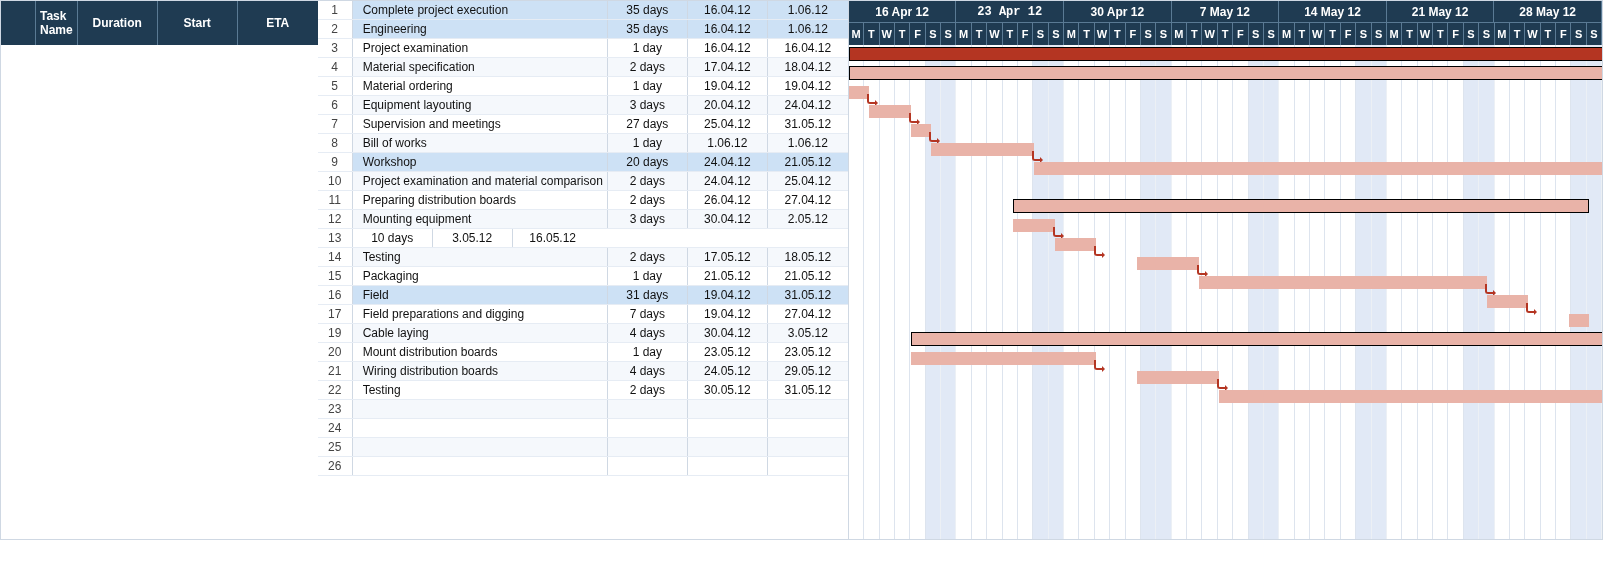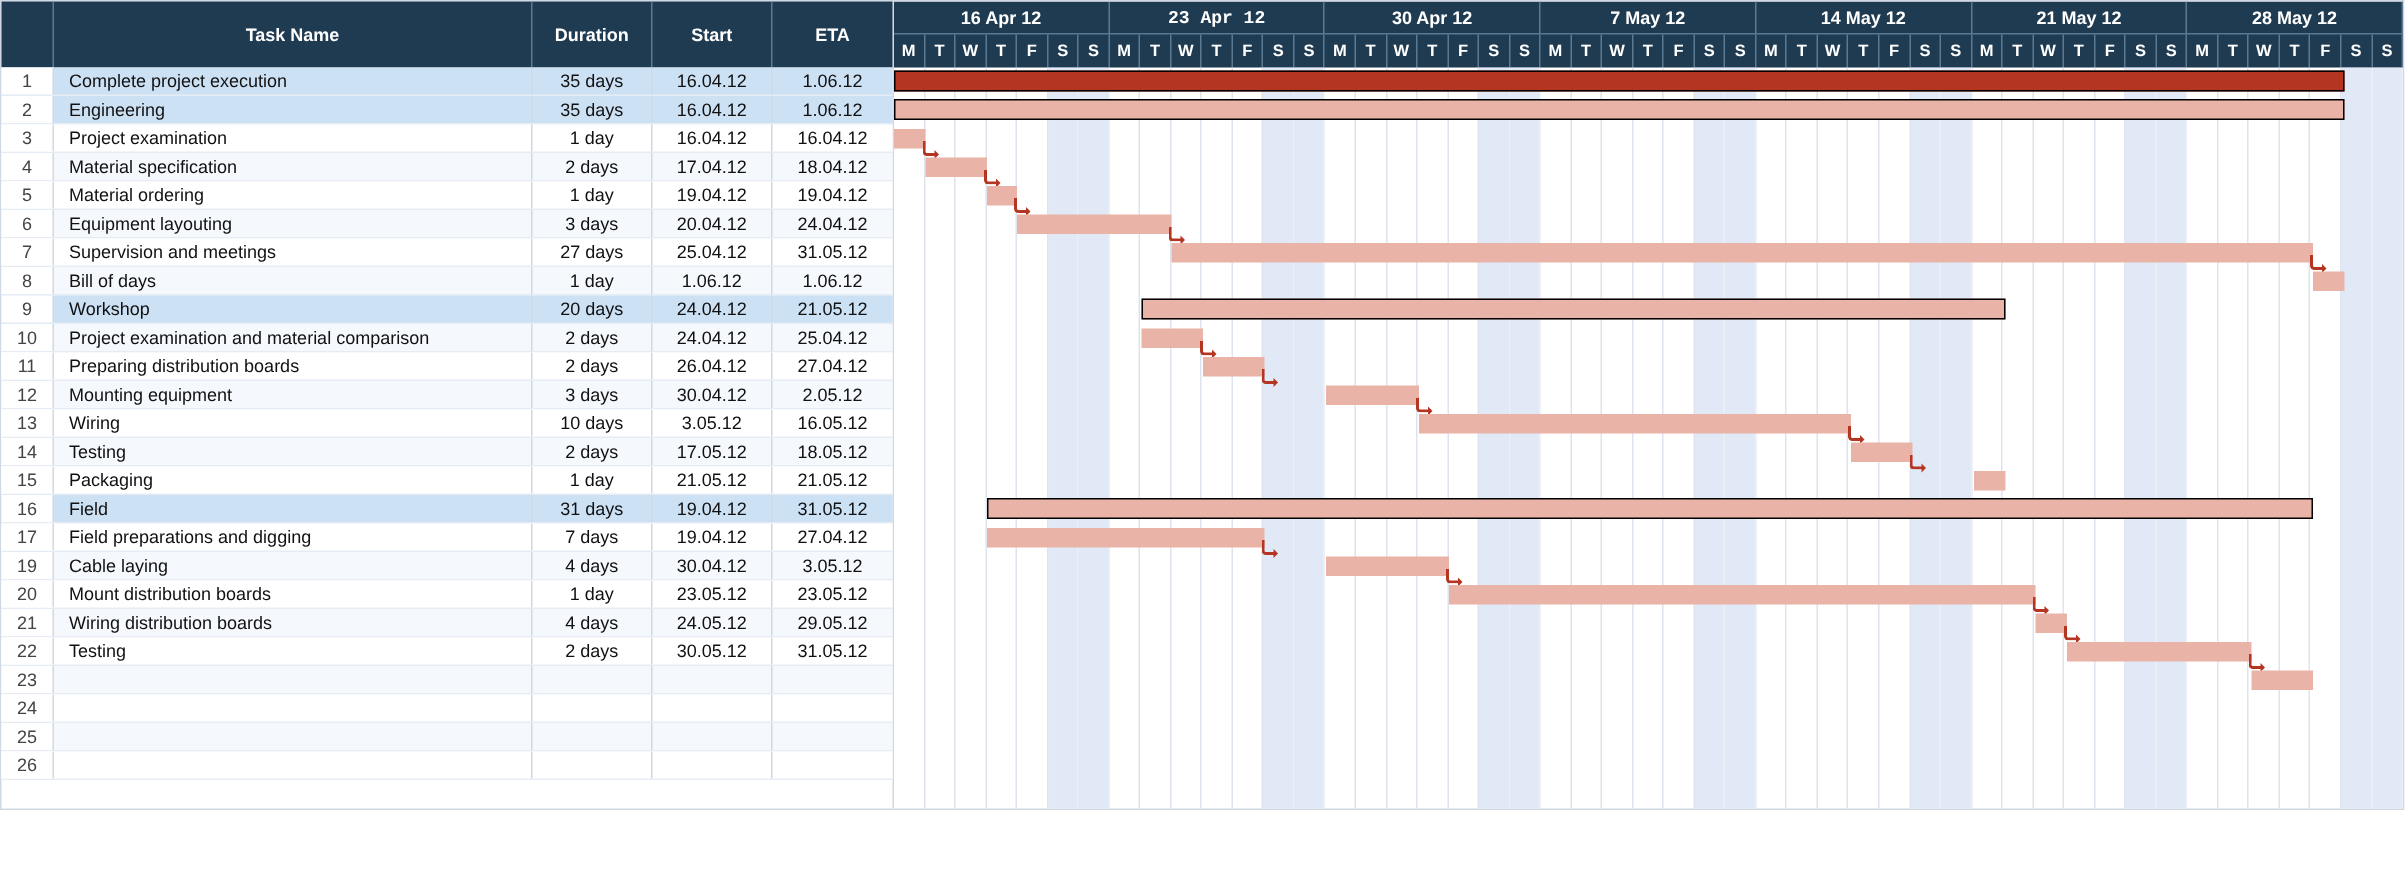--- a/index.html
+++ b/index.html
@@ -27,21 +27,21 @@
   }
   .wrap {
     width: 1603px;
     display: flex;
     border: 1px solid var(--row-border);
   }
   
   .grid {
     flex: 0 0 595px;
     display: flex;
-    flex-direction: column;
+    flex-direction: row;
     border-right: 1px solid var(--row-border);
   }
   .grid-head {
     display: flex;
     background: var(--header-bg);
     color: #fff;
     font-weight: 600;
     height: 44px;
     align-items: stretch;
   }
@@ -169,21 +169,21 @@
         </div>
         <div class="row">
           <div class="rc col-rownum">7</div>
           <div class="rc col-name">Supervision and meetings</div>
           <div class="rc col-dur">27 days</div>
           <div class="rc col-start">25.04.12</div>
           <div class="rc col-eta">31.05.12</div>
         </div>
         <div class="row">
           <div class="rc col-rownum">8</div>
-          <div class="rc col-name">Bill of days</div>
+          <div class="rc col-name">Bill of works</div>
           <div class="rc col-dur">1 day</div>
           <div class="rc col-start">1.06.12</div>
           <div class="rc col-eta">1.06.12</div>
         </div>
         <div class="row summary">
           <div class="rc col-rownum">9</div>
           <div class="rc col-name">Workshop</div>
           <div class="rc col-dur">20 days</div>
           <div class="rc col-start">24.04.12</div>
           <div class="rc col-eta">21.05.12</div>
@@ -204,21 +204,20 @@
         </div>
         <div class="row">
           <div class="rc col-rownum">12</div>
           <div class="rc col-name">Mounting equipment</div>
           <div class="rc col-dur">3 days</div>
           <div class="rc col-start">30.04.12</div>
           <div class="rc col-eta">2.05.12</div>
         </div>
         <div class="row">
           <div class="rc col-rownum">13</div>
-          <div class="rc col-name">Wiring</div>
           <div class="rc col-dur">10 days</div>
           <div class="rc col-start">3.05.12</div>
           <div class="rc col-eta">16.05.12</div>
         </div>
         <div class="row">
           <div class="rc col-rownum">14</div>
           <div class="rc col-name">Testing</div>
           <div class="rc col-dur">2 days</div>
           <div class="rc col-start">17.05.12</div>
           <div class="rc col-eta">18.05.12</div>

